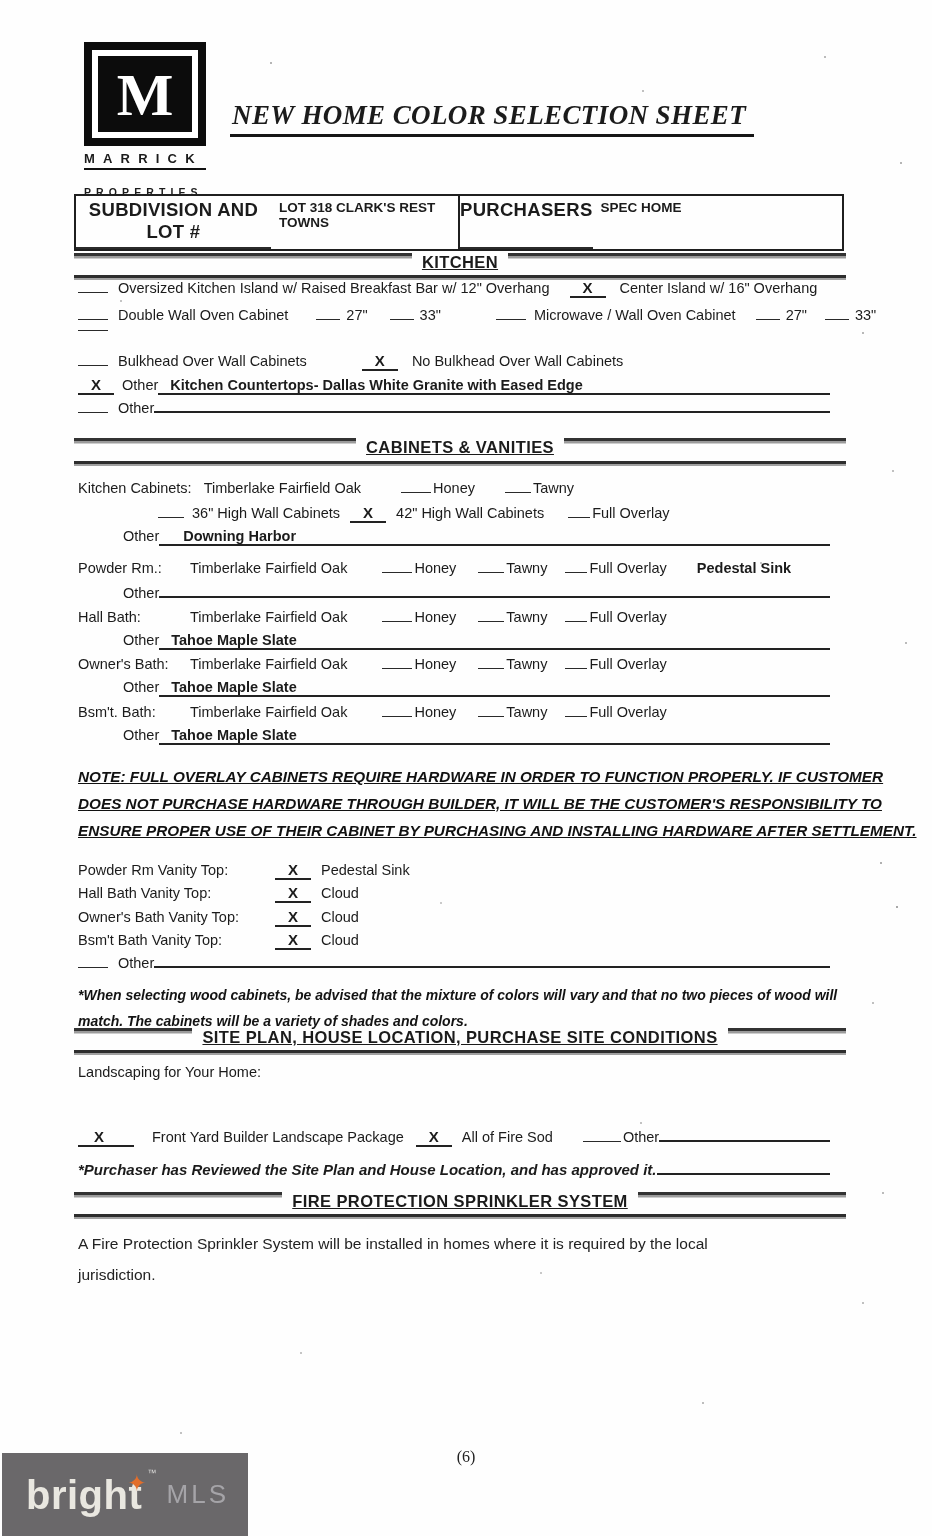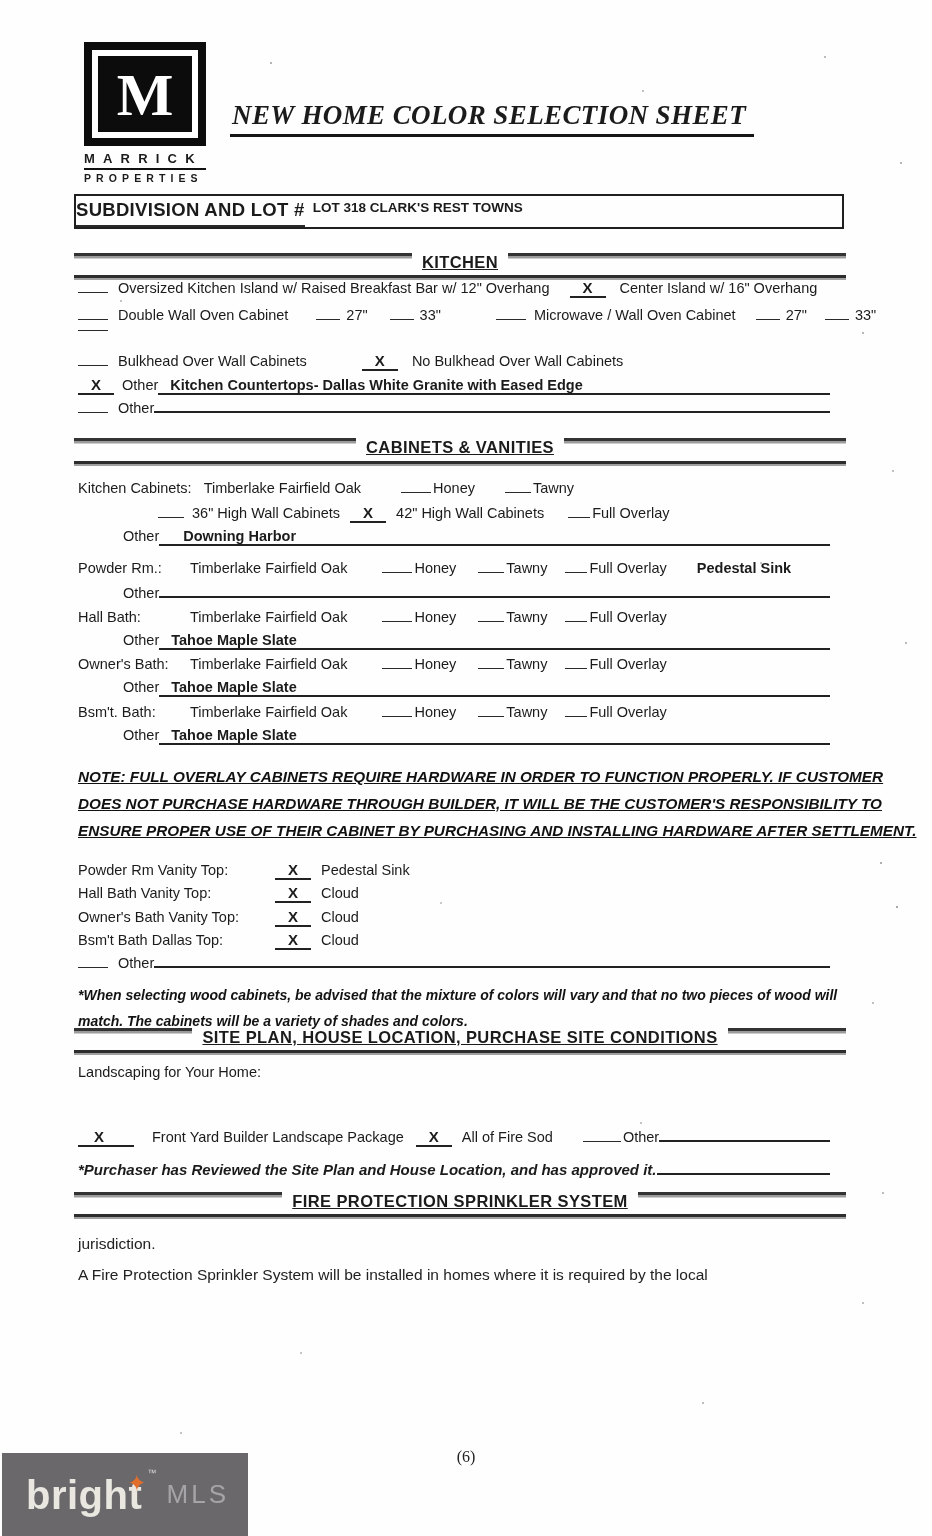--- a/index.html
+++ b/index.html
@@ -11,21 +11,21 @@
 
   
   .logo { position:absolute; left:84px; top:42px; width:122px; text-align:center; }
   .lg-outer { background:#0c0c0c; padding:8px; box-sizing:border-box; }
   .lg-mid   { background:#ffffff; padding:6px; }
   .lg-core  { background:#0c0c0c; color:#ffffff; font-family:"Liberation Serif", serif;
               font-weight:700; font-size:60px; height:76px; line-height:78px; }
   .logo-word1 { font-weight:700; font-size:13px; letter-spacing:8.2px; margin-top:5px;
                 border-bottom:2.5px solid #111; padding-bottom:2px; white-space:nowrap;
                 text-align:left; }
-  .logo-word2 { font-weight:700; font-size:10.5px; letter-spacing:5.1px; margin-top:2px;
+  .logo-word2 { font-weight:700; font-size:10.5px; letter-spacing:5.1px; margin-top:16px;
                 white-space:nowrap; text-align:left; }
 
   .title { position:absolute; left:230px; top:100px; font-family:"Liberation Serif", serif;
            font-style:italic; font-weight:700; font-size:27px; letter-spacing:0.4px;
            border-bottom:3.5px solid #161616; padding:0 8px 3px 2px; }
 
   
   .info-table { position:absolute; left:74px; top:194px; width:770px;
                 border:2.5px solid #1f1f1f; display:flex; box-sizing:border-box; }
   .it-col { flex:1; display:flex; flex-direction:row; }
@@ -108,20 +108,24 @@
     <div class="logo-word2">PROPERTIES</div>
   </div>
 
   <div class="title">NEW HOME COLOR SELECTION SHEET</div>
 
   <div class="info-table">
     <div class="it-col">
       <div class="it-head">SUBDIVISION AND LOT #</div>
       <div class="it-val">LOT 318 CLARK'S REST TOWNS</div>
     </div>
+    <div class="it-col right">
+      <div class="it-head">PURCHASERS</div>
+      <div class="it-val">SPEC HOME</div>
+    </div>
   </div>
 
   <div class="heading-row" style="top:253px">
     <div class="rule"></div>
     <div class="heading-text">KITCHEN</div>
     <div class="rule"></div>
   </div>
   <div class="full-rule" style="top:275px"></div>
 
   <div class="row" style="top:280px">
@@ -268,21 +272,21 @@
     <span class="vlbl">Hall Bath Vanity Top:</span>
     <span class="xm">X</span>
     <span class="ml10">Cloud</span>
   </div>
   <div class="row" style="top:909px">
     <span class="vlbl">Owner's Bath Vanity Top:</span>
     <span class="xm">X</span>
     <span class="ml10">Cloud</span>
   </div>
   <div class="row" style="top:932px">
-    <span class="vlbl">Bsm't Bath Dallas Top:</span>
+    <span class="vlbl">Bsm't Bath Vanity Top:</span>
     <span class="xm">X</span>
     <span class="ml10">Cloud</span>
   </div>
   <div class="row" style="top:955px">
     <span class="bl"></span>
     <span class="ml8">Other</span>
     <span class="fillline"></span>
   </div>
 
   <div class="wood-note" style="top:982px">
@@ -315,22 +319,22 @@
   </div>
 
   <div class="heading-row" style="top:1192px">
     <div class="rule"></div>
     <div class="heading-text">FIRE PROTECTION SPRINKLER SYSTEM</div>
     <div class="rule"></div>
   </div>
   <div class="full-rule" style="top:1214px"></div>
 
   <div class="fire-text" style="top:1228px">
+    <div>A Fire Protection Sprinkler System will be installed in homes where it is required by the local</div>
     <div>jurisdiction.</div>
-    <div>A Fire Protection Sprinkler System will be installed in homes where it is required by the local</div>
   </div>
 
   <div class="pageno">(6)</div>
   <div class="brand">
     <span class="brand-name">bright</span>
     <span class="brand-star">✦</span>
     <span class="brand-tm">™</span>
     <span class="brand-mls">MLS</span>
   </div>
 </div>

